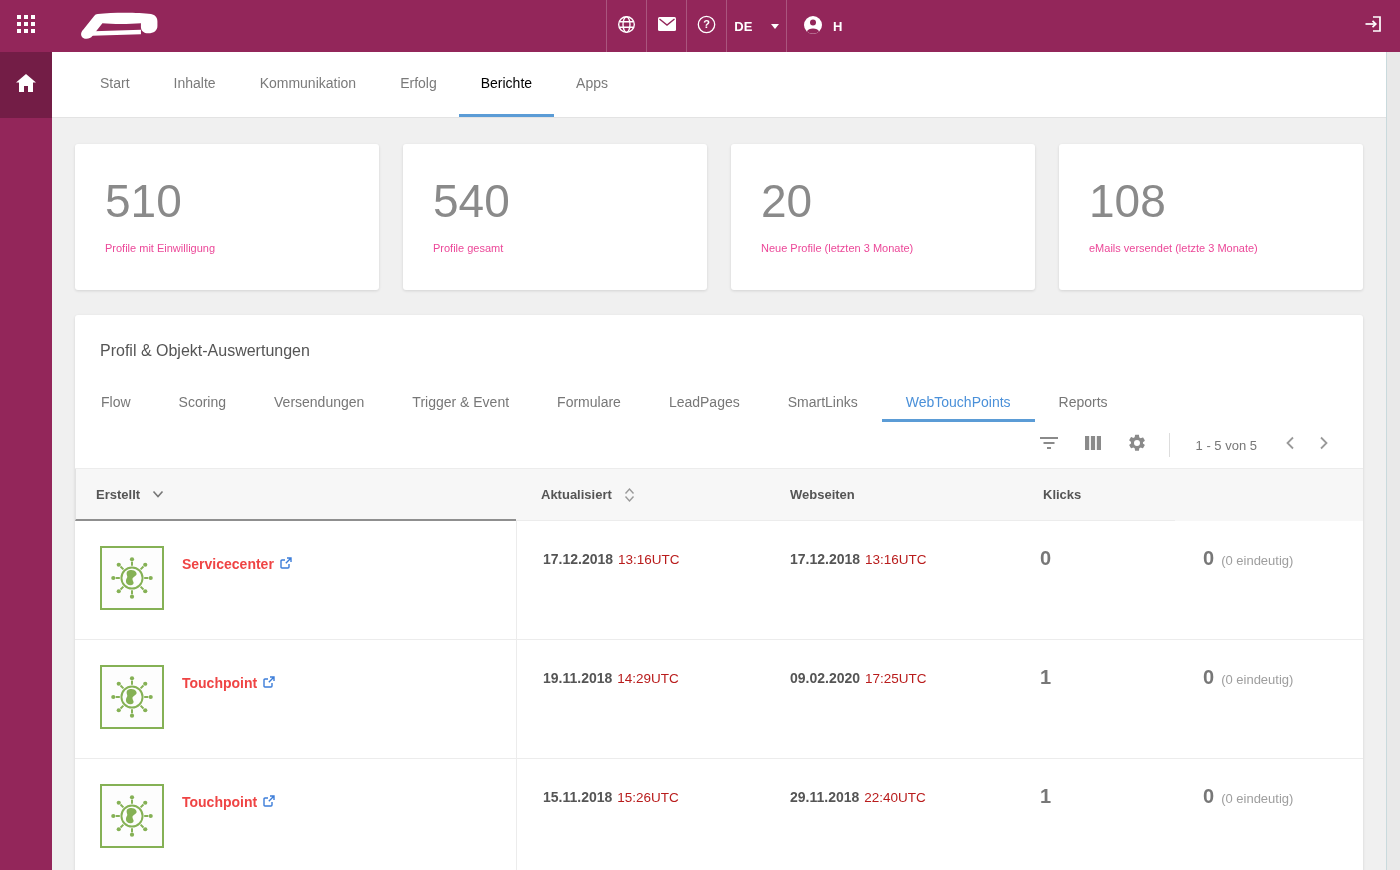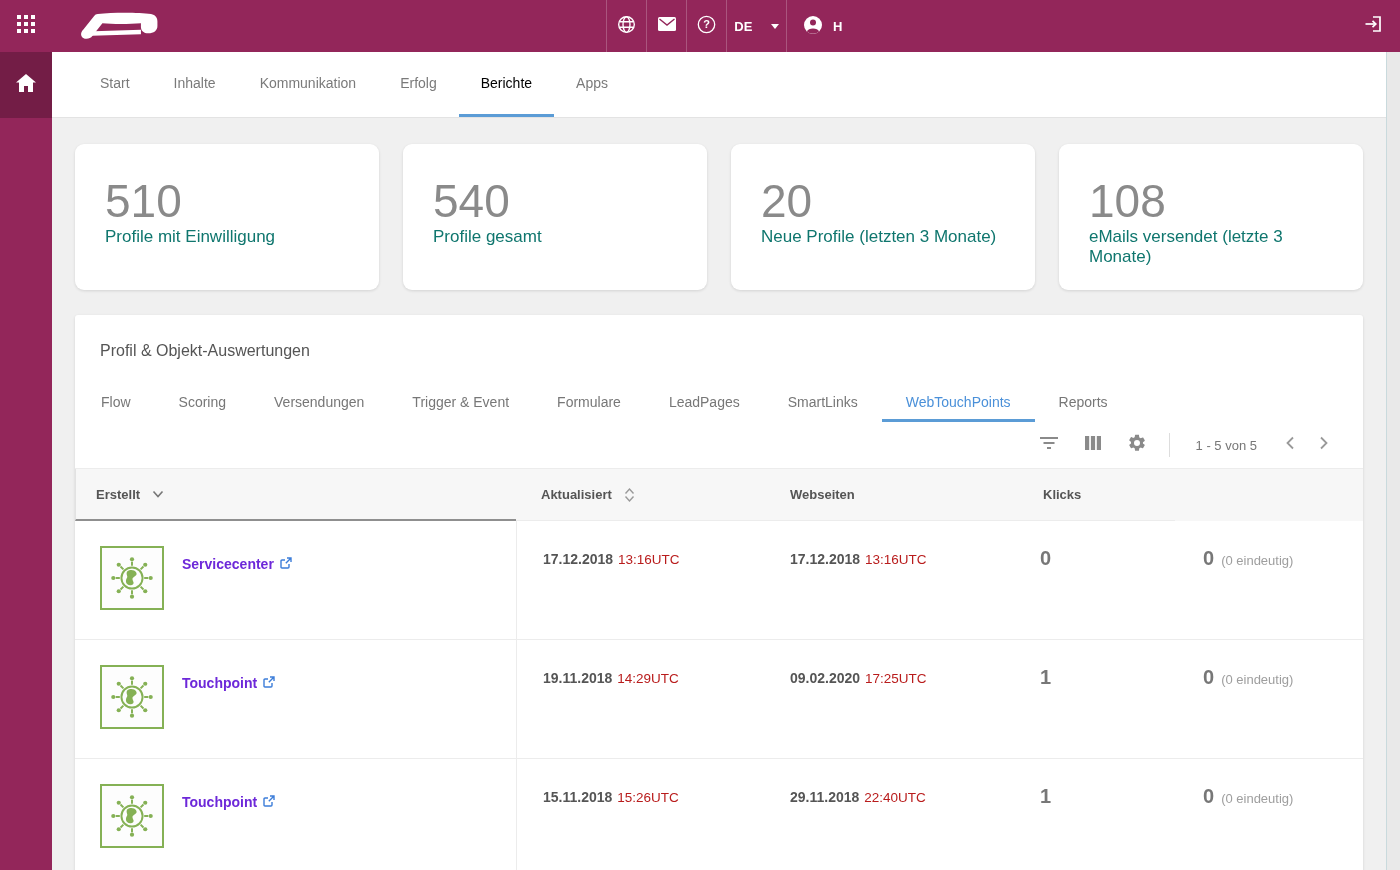--- a/index.html
+++ b/index.html
@@ -35,24 +35,24 @@
   .navbar { height:66px; background:#fff; border-bottom:1px solid #e3e3e3;
     display:flex; align-items:stretch; padding-left:26px; }
   .nav-tab { display:flex; align-items:center; padding:0 22px; font-size:14px; color:#7a7a7a;
     cursor:pointer; border-bottom:3px solid transparent; }
   .nav-tab.active { color:#000000; border-bottom-color:#5b9cd6; }
 
   .content { padding:26px 23px 0 23px; }
 
   
   .cards { display:flex; gap:24px; }
-  .card { flex:1; height:146px; background:#fff; border-radius:9px;
+  .card { flex:1; height:146px; background:#fff; border-radius:3px;
     box-shadow:0 1px 3px rgba(0,0,0,.12); padding:32px 20px 0 30px; }
   .card-value { font-size:46px; line-height:50px; color:#8a8a8a; font-weight:400; }
-  .card-label { margin-top:1px; font-size:17px; color:#0f766e; }
+  .card-label { margin-top:16px; font-size:11px; color:#ec4899; }
 
   
   .panel { margin-top:25px; background:#fff; border-radius:3px 3px 0 0;
     box-shadow:0 1px 3px rgba(0,0,0,.12); min-height:560px; }
   .panel-title { padding:27px 25px 0 25px; font-size:16px; color:#555; }
 
   .panel-tabs { margin-top:24px; padding-left:2px; display:flex; }
   .ptab { display:flex; align-items:center; height:38px; padding:0 24px; font-size:14px; color:#777;
     cursor:pointer; border-bottom:3px solid transparent; }
   .ptab.active { color:#4a90d9; border-bottom-color:#5b9cd6; }
@@ -74,21 +74,21 @@
   .th-aktualisiert { padding-left:25px; }
   .th-webseiten { padding-left:25px; cursor:default; }
   .th-klicks { padding-left:28px; cursor:default;align-items:center; }
 
   .trow { height:119px; border-bottom:1px solid #ececec; background:#fff; }
   .td { font-size:14px; }
   .td-name { display:flex; align-items:flex-start; padding:25px 0 0 25px; }
   .tp-icon-box { width:64px; height:64px; border:2px solid #85b155; background:#fdfdfd;
     display:flex; align-items:center; justify-content:center; flex:none; }
   .name-link { margin:10px 0 0 18px; display:flex; align-items:flex-start; gap:6px;
-    color:#6d28d9; font-weight:700; font-size:14px; text-decoration:none; cursor:pointer; }
+    color:#ef4444; font-weight:700; font-size:14px; text-decoration:none; cursor:pointer; }
   .td-date { padding:30px 0 0 26px; border-left:1px solid #ececec; height:100%; }
   .td-date2 { padding:30px 0 0 25px; }
   .date-strong { font-weight:700; color:#555; }
   .date-time { color:#b91c1c; margin-left:5px; font-size:13.5px; }
   .td-num { padding:26px 0 0 25px; font-size:20px; font-weight:700; color:#777; }
   .td-klicks { padding:26px 0 0 28px; display:flex; align-items:baseline; }
   .klicks-num { font-size:20px; font-weight:700; color:#777; }
   .klicks-note { font-size:13px; color:#9e9e9e; margin-left:7px; }
 </style>
 </head>

